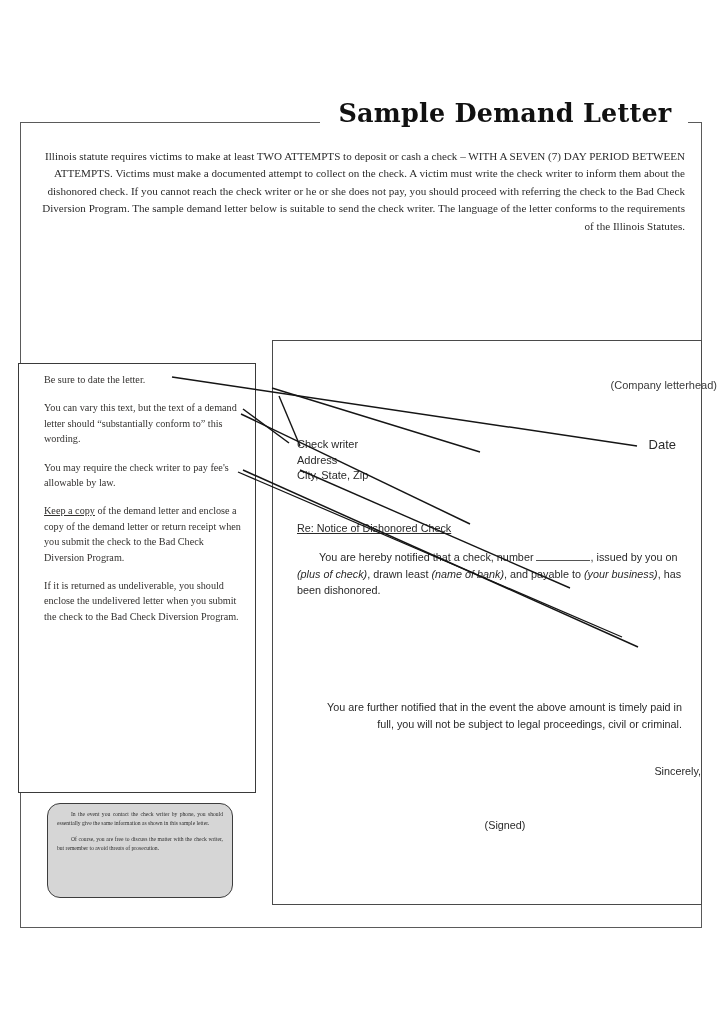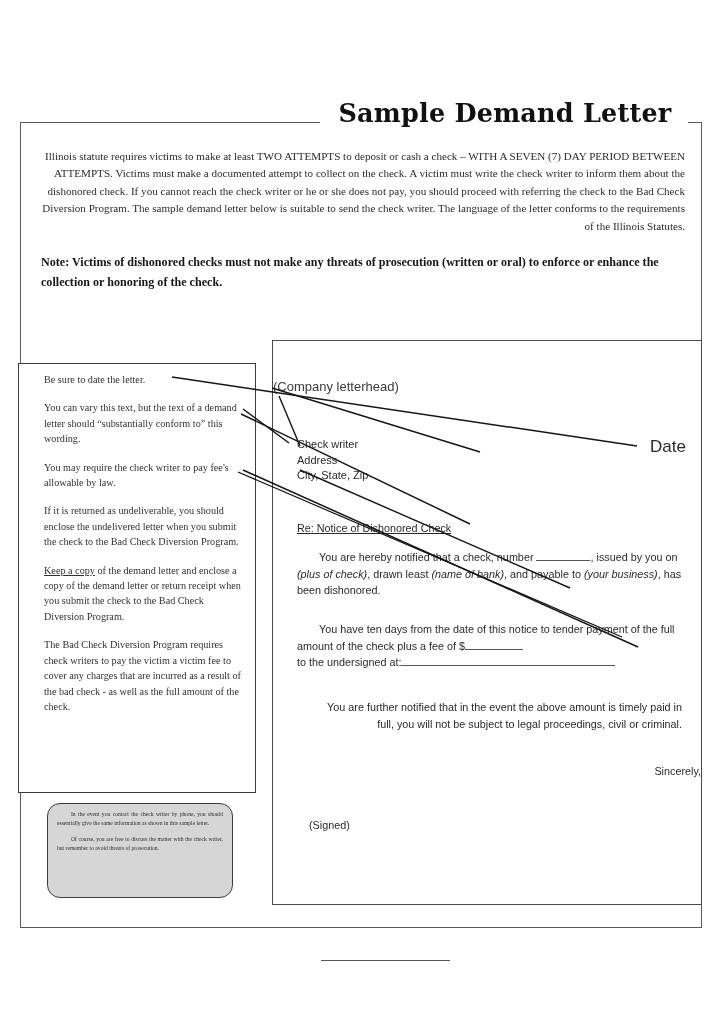--- a/index.html
+++ b/index.html
@@ -148,38 +148,38 @@
   .letter-inner {
     position: relative;
     width: 100%;
     height: 100%;
     font-family: "Liberation Sans", sans-serif;
     font-size: 10.6px;
     color: #2a2a2a;
   }
   .lh-company {
     position: absolute;
-    left: 0; top: 38px;
+    left: 16px; top: 38px;
     width: 100%;
-    text-align: left;
-    font-size: 13px;
+    text-align: right;
+    font-size: 11px;
     color: #3a3a3a;
   }
   .lh-recipient {
     position: absolute;
     left: 24px;
     top: 96px;
     line-height: 15.6px;
     font-size: 11px;
   }
   .lh-date {
     position: absolute;
-    right: 15px;
+    right: 25px;
     top: 96px;
-    font-size: 17px;
+    font-size: 13px;
   }
   .lh-re {
     position: absolute;
     left: 24px;
     top: 181px;
     font-size: 10.8px;
     text-decoration: underline;
   }
   .lh-para {
     position: absolute;
@@ -217,21 +217,21 @@
     box-sizing: border-box;
     text-align: right;
     font-size: 10.8px;
   }
   .lh-signed {
     position: absolute;
     left: 0; top: 478px;
     width: 100%;
     padding-left: 36px;
     box-sizing: border-box;
-    text-align: left;
+    text-align: center;
     font-size: 10.8px;
   }
   .ital { font-style: italic; }
 
   
   .leaders {
     position: absolute;
     left: 0; top: 0;
     width: 720px; height: 1024px;
     z-index: 9;
@@ -242,31 +242,29 @@
 <body>
 
 <div id="page">
 
   <div class="outer-frame"></div>
   <div class="title-mask"></div>
   <div class="doc-title">Sample Demand Letter</div>
 
   <div class="intro-wrap">
     <div class="intro-text">Illinois statute requires victims to make at least TWO ATTEMPTS to deposit or cash a check – WITH A SEVEN (7) DAY PERIOD BETWEEN ATTEMPTS. Victims must make a documented attempt to collect on the check. A victim must write the check writer to inform them about the dishonored check. If you cannot reach the check writer or he or she does not pay, you should proceed with referring the check to the Bad Check Diversion Program. The sample demand letter below is suitable to send the check writer. The language of the letter conforms to the requirements of the Illinois Statutes.</div>
-    <div class="note-text">Note: Victims of dishonored checks must not make any threats of prosecution (written or oral) to enforce or enhance the collection or honoring of the check.</div>
   </div>
 
   <div class="anno-box">
     <div class="anno-inner">
       <p class="anno-p">Be sure to date the letter.</p>
       <p class="anno-p">You can vary this text, but the text of a demand letter should “substantially conform to” this wording.</p>
       <p class="anno-p">You may require the check writer to pay fee's allowable by law.</p>
+      <p class="anno-p"><span class="anno-u">Keep a copy</span><span> of the demand letter and enclose a copy of the demand letter or return receipt when you submit the check to the Bad Check Diversion Program.</span></p>
       <p class="anno-p">If it is returned as undeliverable, you should enclose the undelivered letter when you submit the check to the Bad Check Diversion Program.</p>
-      <p class="anno-p"><span class="anno-u">Keep a copy</span><span> of the demand letter and enclose a copy of the demand letter or return receipt when you submit the check to the Bad Check Diversion Program.</span></p>
-      <p class="anno-p">The Bad Check Diversion Program requires check writers to pay the victim a victim fee to cover any charges that are incurred as a result of the bad check - as well as the full amount of the check.</p>
     </div>
   </div>
 
   <div class="gray-box">
     <p class="gray-p">In the event you contact the check writer by phone, you should essentially give the same information as shown in this sample letter.</p>
     <p class="gray-p">Of course, you are free to discuss the matter with the check writer, but remember to avoid threats of prosecution.</p>
   </div>
 
   <div class="letter-box">
     <div class="letter-inner">
@@ -280,24 +278,20 @@
       </div>
 
       <div class="lh-date">Date</div>
 
       <div class="lh-re">Re: Notice of Dishonored Check</div>
 
       <div class="lh-para p1">
         <span class="lh-indent"></span><span>You are hereby notified that a check, number </span><span class="blank-inline b-num"></span><span>, issued by you on </span><span class="ital">(plus of check)</span><span>, drawn least </span><span class="ital">(name of bank)</span><span>, and payable to </span><span class="ital">(your business)</span><span>, has been dishonored.</span>
       </div>
 
-      <div class="lh-para p2">
-        <span class="lh-indent"></span><span>You have ten days from the date of this notice to tender payment of the full amount of the check plus a fee of $</span><span class="blank-inline b-fee"></span><br><span>to the undersigned at:</span><span class="blank-inline b-addr1"></span>
-        <div class="b-addr2"></div>
-      </div>
 
       <div class="lh-para p3">
         <span class="lh-indent"></span><span>You are further notified that in the event the above amount is timely paid in full, you will not be subject to legal proceedings, civil or criminal.</span>
       </div>
 
       <div class="lh-sincerely">Sincerely,</div>
       <div class="lh-signed">(Signed)</div>
     </div>
   </div>
 

